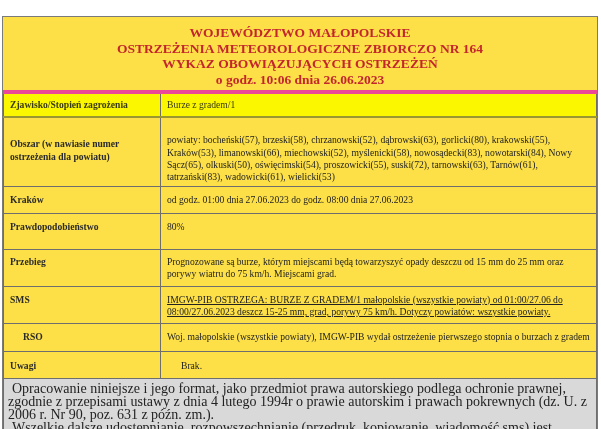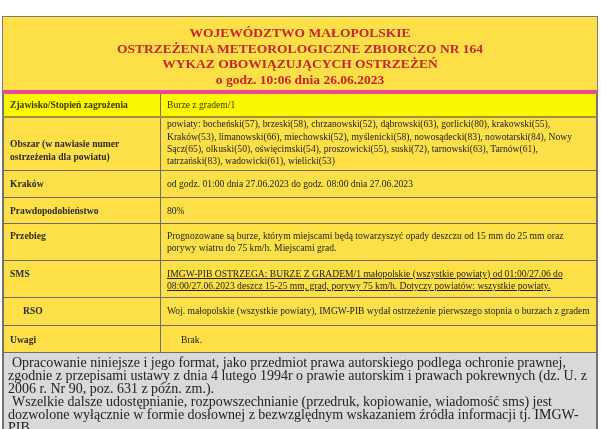--- a/index.html
+++ b/index.html
@@ -27,29 +27,29 @@
   </div>
 
   <table>
     <tbody>
         <tr class="yellow">
       <td class="label">Zjawisko/Stopień zagrożenia</td>
       <td>Burze z gradem/1</td>
     </tr>
     <tr>
       <td class="label" style="padding-top:20px;margin-top:31px;">Obszar (w nawiasie numer ostrzeżenia dla powiatu)</td>
-      <td style="padding-top:0;padding-bottom:3px;">powiaty: bocheński(57), brzeski(58), chrzanowski(52), dąbrowski(63), gorlicki(80), krakowski(55), Kraków(53), limanowski(66), miechowski(52), myślenicki(58), nowosądecki(83), nowotarski(84), Nowy Sącz(65), olkuski(50), oświęcimski(54), proszowicki(55), suski(72), tarnowski(63), Tarnów(61), tatrzański(83), wadowicki(61), wielicki(53)</td>
+      <td style="padding-top:16px;padding-bottom:3px;">powiaty: bocheński(57), brzeski(58), chrzanowski(52), dąbrowski(63), gorlicki(80), krakowski(55), Kraków(53), limanowski(66), miechowski(52), myślenicki(58), nowosądecki(83), nowotarski(84), Nowy Sącz(65), olkuski(50), oświęcimski(54), proszowicki(55), suski(72), tarnowski(63), Tarnów(61), tatrzański(83), wadowicki(61), wielicki(53)</td>
     </tr>
     <tr>
       <td class="label" style="padding:7px 6px 6px;">Kraków</td>
       <td style="padding:7px 6px 6px;">od godz. 01:00 dnia 27.06.2023 do godz. 08:00 dnia 27.06.2023</td>
     </tr>
     <tr>
       <td class="label" style="padding:7px 6px 6px;">Prawdopodobieństwo</td>
-      <td style="padding:7px 6px 6px;border-radius:9px;">80%</td>
+      <td style="padding:7px 6px 16px;border-radius:9px;">80%</td>
     </tr>
     <tr>
       <td class="label" style="padding-top:6px;">Przebieg</td>
       <td style="padding-top:6px;padding-bottom:5px;">Prognozowane są burze, którym miejscami będą towarzyszyć  opady deszczu od 15 mm do 25 mm oraz porywy wiatru do 75 km/h. Miejscami grad.</td>
     </tr>
     <tr>
       <td class="label" style="padding-top:7px;">SMS</td>
       <td style="padding-top:7px;padding-bottom:5px;text-decoration:underline;">IMGW-PIB OSTRZEGA: BURZE Z GRADEM/1 małopolskie (wszystkie powiaty) od 01:00/27.06 do 08:00/27.06.2023 deszcz 15-25 mm, grad, porywy 75 km/h. Dotyczy powiatów: wszystkie powiaty.</td>
     </tr>
     <tr>

